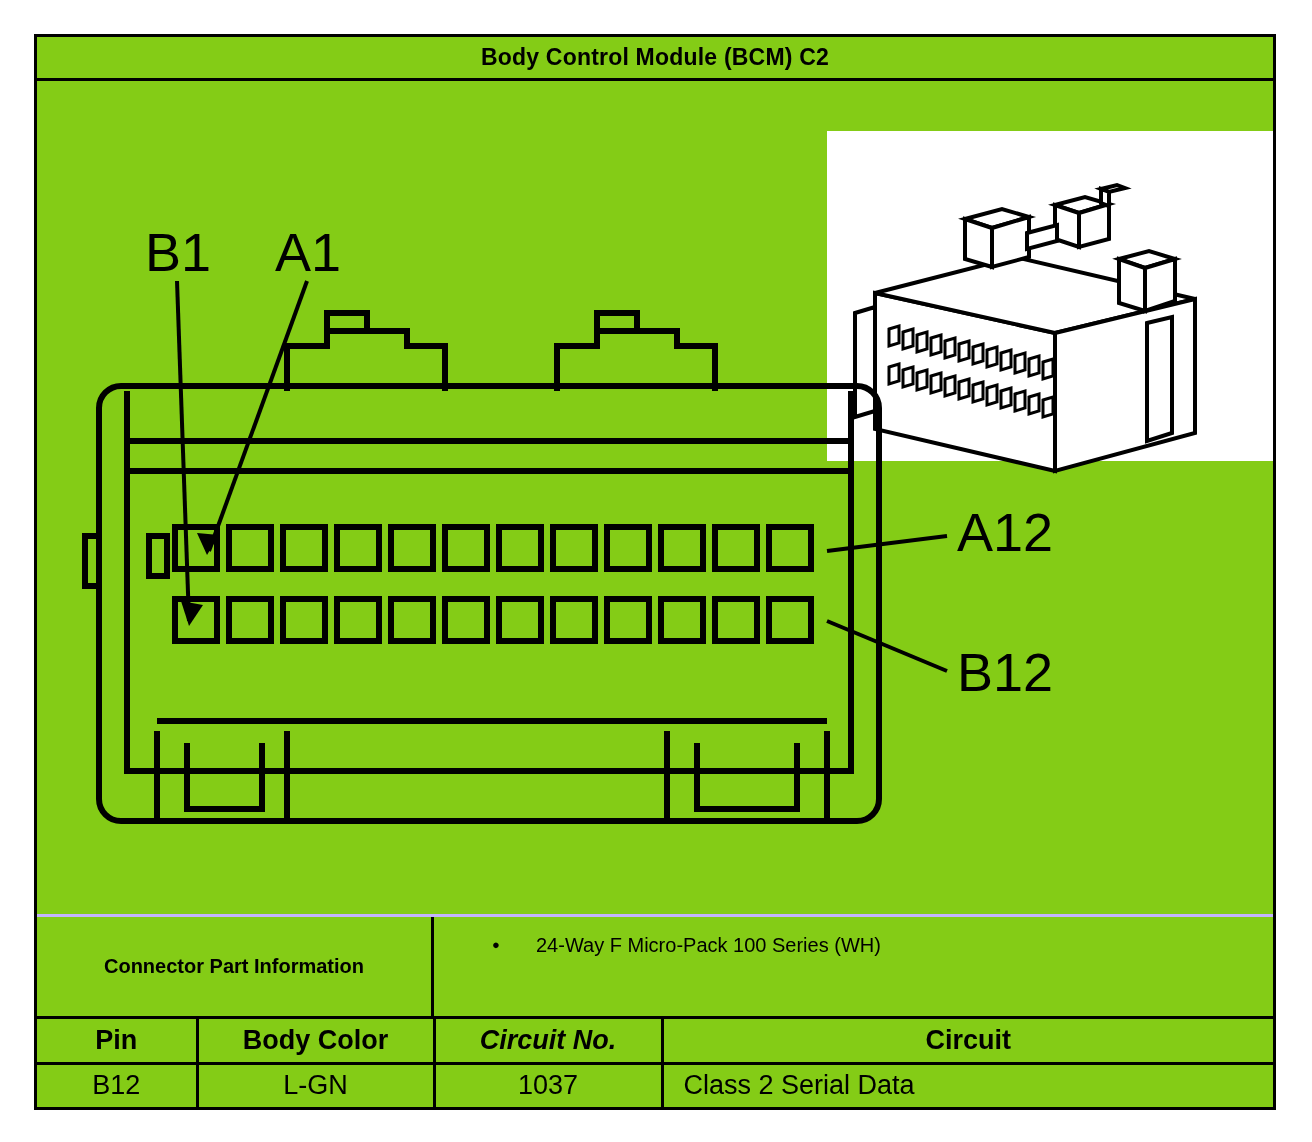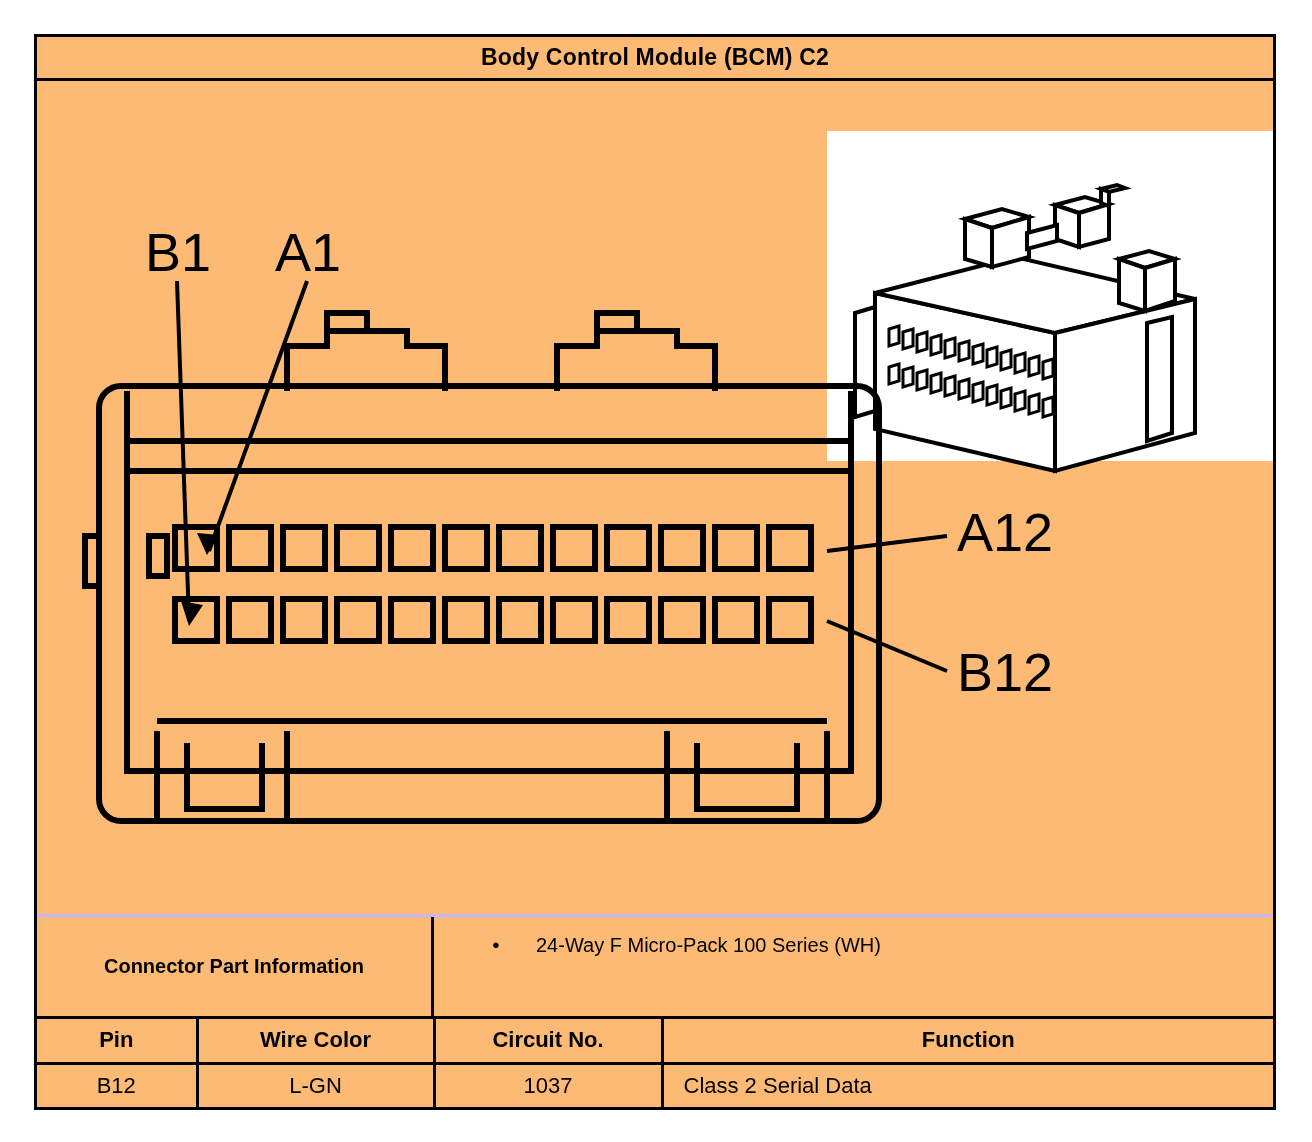--- a/index.html
+++ b/index.html
@@ -16,21 +16,21 @@
   }
 
   #sheet {
     position: absolute;
     left: 34px;
     top: 34px;
     width: 1242px;
     height: 1076px;
     border: 3px solid #000;
     box-sizing: border-box;
-    background: #fdba74;
+    background: #84cc16;
   }
 
   
   .title-bar {
     position: absolute;
     left: 0;
     top: 0;
     width: 100%;
     height: 44px;
     border-bottom: 3px solid #000;
@@ -115,31 +115,31 @@
   }
   table.pins {
     width: 100%;
     border-collapse: collapse;
     table-layout: fixed;
   }
   table.pins th, table.pins td {
     border-right: 3px solid #000;
     box-sizing: border-box;
     height: 44px;
-    font-size: 22px;
+    font-size: 27px;
   }
   table.pins th {
     font-weight: bold;
     text-align: center;
   }
   table.pins thead tr { border-bottom: 3px solid #000; }
   table.pins th:last-child, table.pins td:last-child { border-right: none; }
   .col-pin    { width: 160px; }
   .col-color  { width: 237px; }
-  .col-circ   { width: 228px; }
+  .col-circ   { width: 228px; font-style: italic; }
   .col-func   { width: auto; }
   td.c-center { text-align: center; }
   td.c-left   { text-align: left; padding-left: 20px; }
 </style>
 </head>
 <body>
 
 <div id="sheet">
 
   <div class="title-bar">
@@ -303,23 +303,23 @@
         <li>24-Way F Micro-Pack 100 Series (WH)</li>
       </ul>
     </div>
   </div>
 
   <div class="pin-table">
     <table class="pins">
       <thead>
         <tr>
           <th class="col-pin">Pin</th>
-          <th class="col-color">Wire Color</th>
+          <th class="col-color">Body Color</th>
           <th class="col-circ">Circuit No.</th>
-          <th class="col-func">Function</th>
+          <th class="col-func">Circuit</th>
         </tr>
       </thead>
       <tbody>
         <tr>
           <td class="c-center">B12</td>
           <td class="c-center">L-GN</td>
           <td class="c-center">1037</td>
           <td class="c-left">Class 2 Serial Data</td>
         </tr>
       </tbody>

